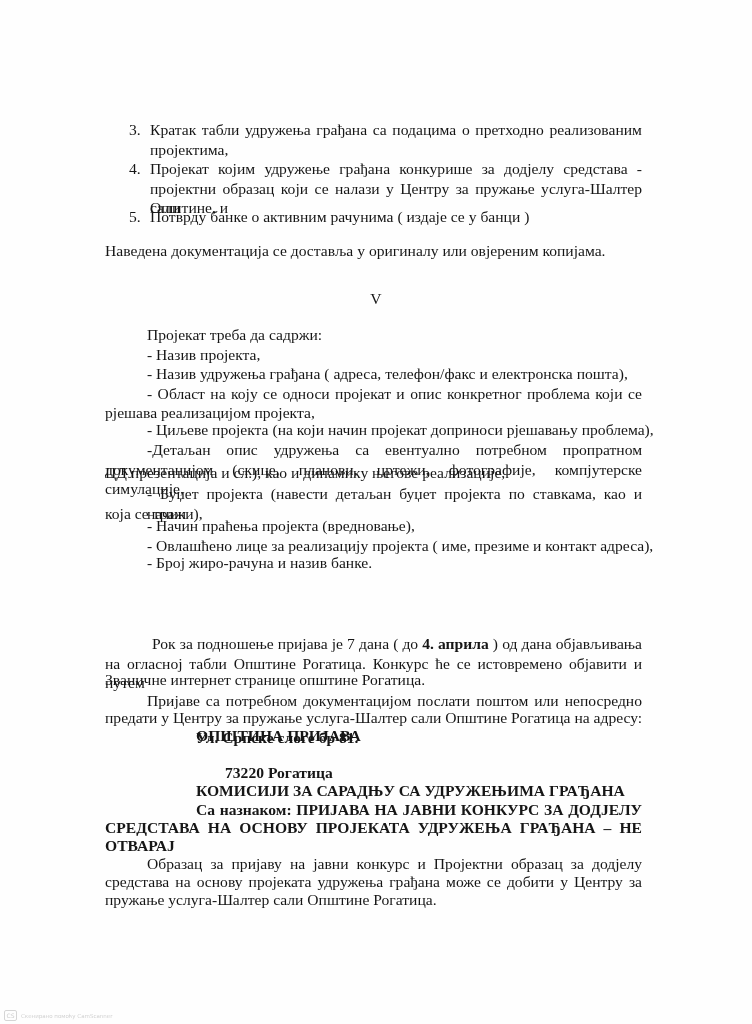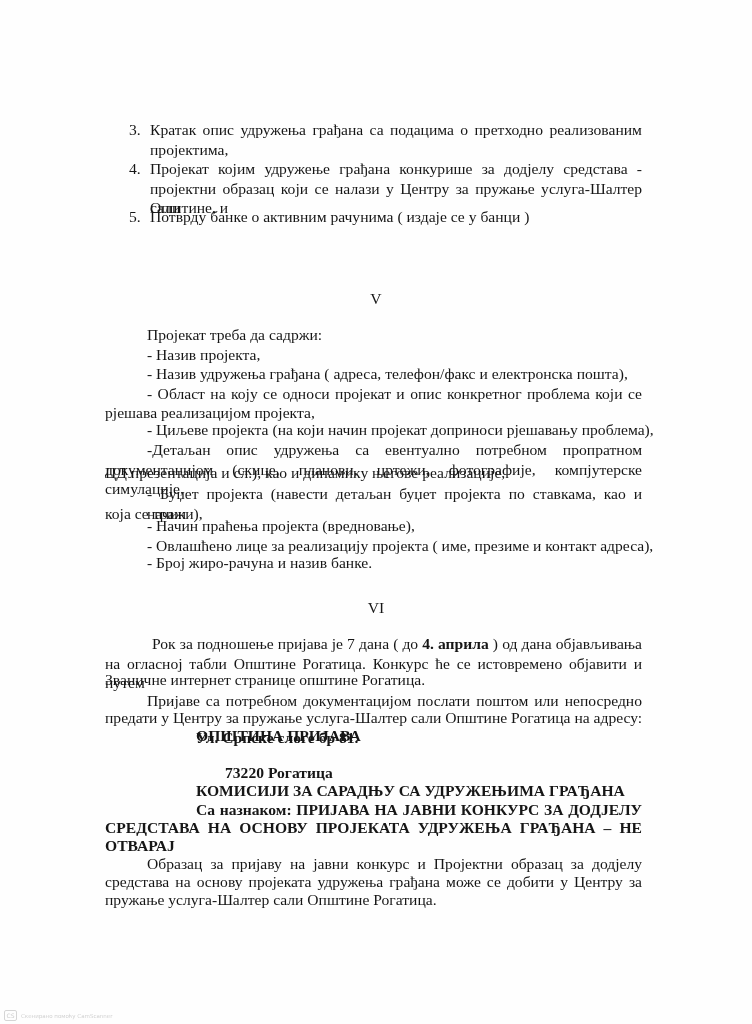--- a/index.html
+++ b/index.html
@@ -73,32 +73,33 @@
       color: #7a7a7a;
     }
   </style>
 </head>
 <body>
 
 <div class="page">
 
   <div>
     <span class="num" style="left:129px; top:120px;">3.</span>
-    <div class="ln just" style="left:150px; top:120px; width:492px;">Кратак опис удружења грађана са подацима о претходно реализованим</div>
+    <div class="ln just" style="left:150px; top:120px; width:492px;">Кратак табли удружења грађана са подацима о претходно реализованим</div>
     <div class="ln" style="left:150px; top:139.5px;">пројектима,</div>
 
     <span class="num" style="left:129px; top:159px;">4.</span>
     <div class="ln just" style="left:150px; top:159px; width:492px;">Пројекат којим удружење грађана конкурише за додјелу средстава -</div>
     <div class="ln just" style="left:150px; top:178.5px; width:492px;">пројектни образац који се налази у Центру за пружање услуга-Шалтер сали</div>
     <div class="ln" style="left:150px; top:198px;">Општине, и</div>
 
     <span class="num" style="left:129px; top:206px; top:207px;">5.</span>
     <div class="ln" style="left:150px; top:207px;">Потврду банке о активним рачунима ( издаје се у банци )</div>
   </div>
 
+  <div class="ln" style="left:105px; top:241px;">Наведена документација се доставља у оригиналу или овјереним копијама.</div>
 
   <div class="roman" style="top:289px;">V</div>
 
   <div>
     <div class="ln" style="left:147px; top:325px;">Пројекат треба да садржи:</div>
     <div class="ln" style="left:147px; top:344.5px;">- Назив пројекта,</div>
     <div class="ln" style="left:147px; top:364px;">- Назив удружења грађана ( адреса, телефон/факс и електронска пошта),</div>
     <div class="ln just" style="left:147px; top:383.5px; width:495px;">- Област на коју се односи пројекат и опис конкретног проблема који се</div>
     <div class="ln" style="left:105px; top:403px;">рјешава реализацијом пројекта,</div>
     <div class="ln" style="left:147px; top:420px;">- Циљеве пројекта (на који начин пројекат доприноси рјешавању проблема),</div>
@@ -110,21 +111,20 @@
 
   <div>
     <div class="ln" style="left:105px; top:463px;">ЦД презентација и сл.), као и динамику његове реализације,</div>
     <div class="ln just" style="left:147px; top:484px; width:495px;">- Буџет пројекта (навести детаљан буџет пројекта по ставкама, као и начин</div>
     <div class="ln" style="left:105px; top:503.5px;">која се тражи),</div>
     <div class="ln" style="left:147px; top:516px;">- Начин праћења пројекта (вредновање),</div>
     <div class="ln" style="left:147px; top:535.5px;">- Овлашћено лице за реализацију пројекта ( име, презиме и контакт адреса),</div>
     <div class="ln" style="left:147px; top:553px;">- Број жиро-рачуна и назив банке.</div>
   </div>
 
-  <div class="roman" style="top:598px;">VI</div>
 
   <div>
     <div class="ln just" style="left:152px; top:634px; width:490px;"><span>Рок за подношење пријава је 7 дана ( до </span><span class="b">4. априла</span><span> ) од дана објављивања</span></div>
     <div class="ln just" style="left:105px; top:653.5px; width:537px;">на огласној табли Општине Рогатица. Конкурс ће се истовремено објавити и путем</div>
     <div class="ln" style="left:105px; top:670px;">Званичне интернет странице општине Рогатица.</div>
   </div>
 
   <div>
     <div class="ln just" style="left:147px; top:691px; width:495px;">Пријаве са потребном документацијом послати поштом или непосредно</div>
     <div class="ln" style="left:105px; top:708px;">предати у Центру за пружање услуга-Шалтер сали Општине Рогатица  на адресу:</div>

